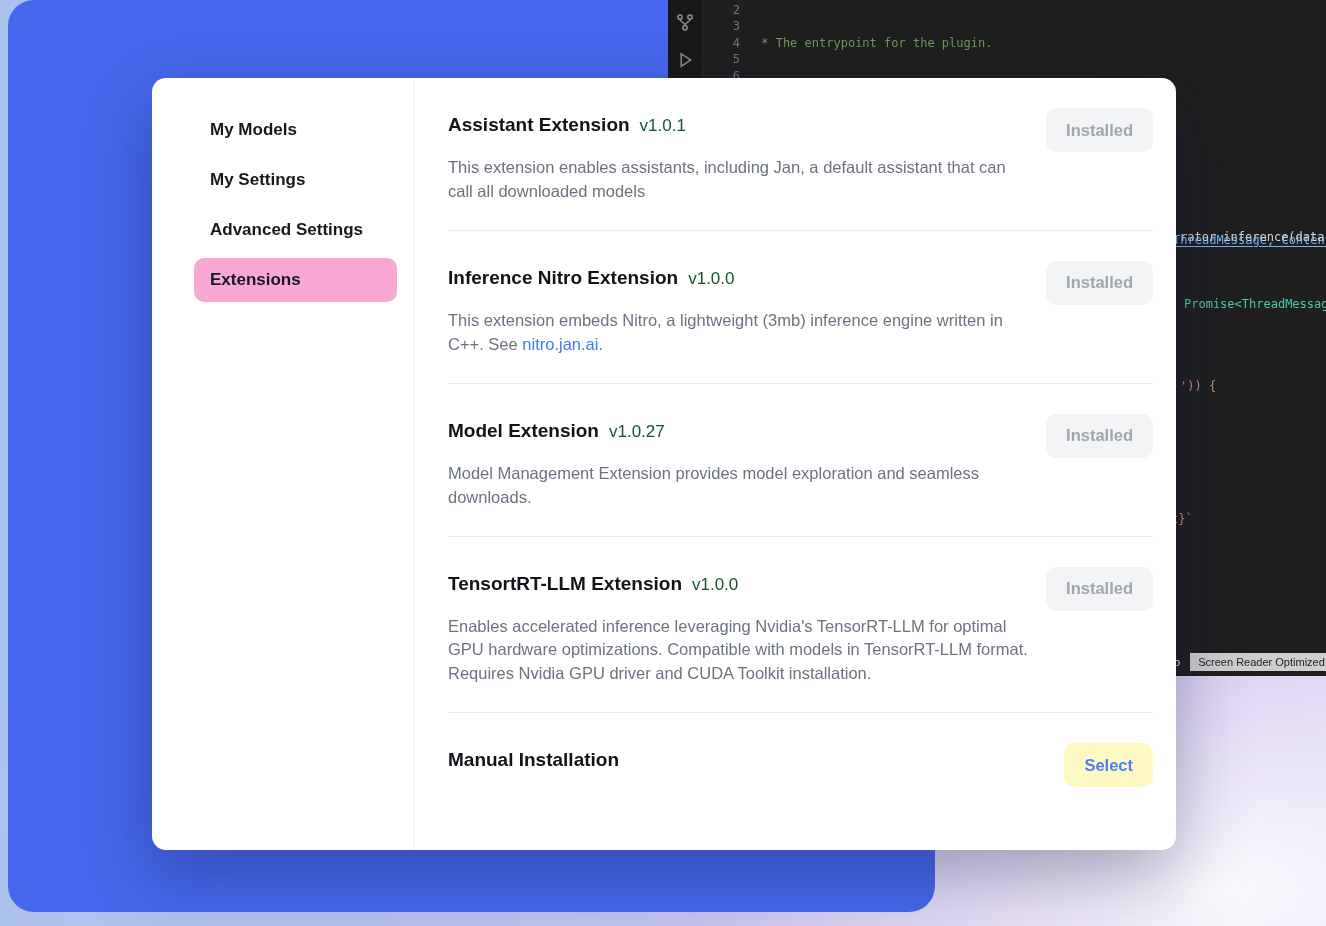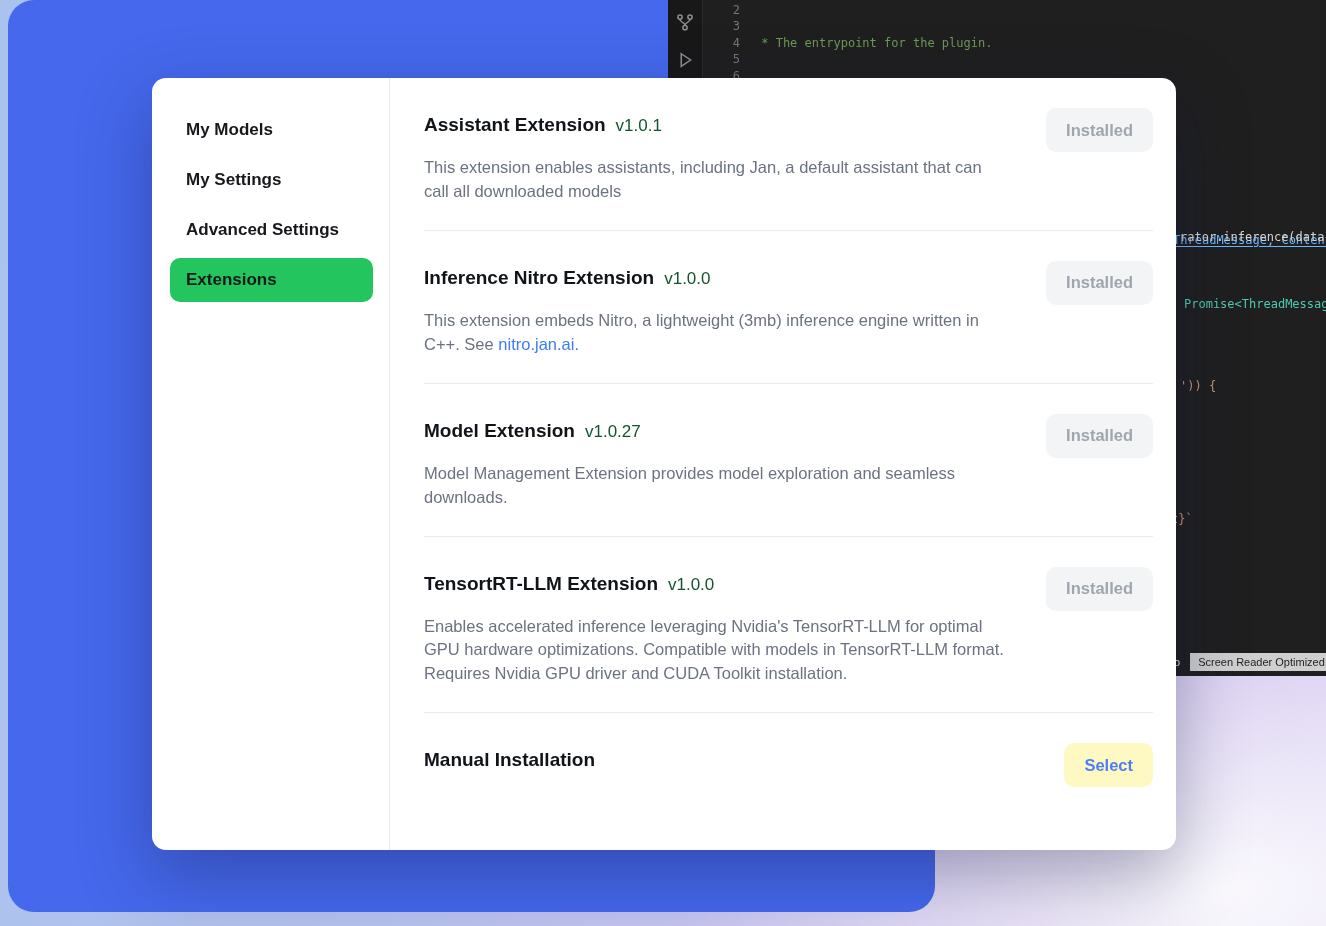--- a/index.html
+++ b/index.html
@@ -28,24 +28,24 @@
   .code-white{color:#d4d4d4;}
   .code-teal{color:#4ec9b0;}
   .code-orange{color:#ce9178;}
   .statusbar{position:absolute;left:500px;top:650px;height:24px;display:flex;align-items:center;gap:10px;}
   .status-left{color:#e6e6e6;font-size:11px;}
   .status-chip{background:#cfcfcf;color:#1e1e1e;font-size:11px;padding:3px 8px;white-space:nowrap;}
 
   
   .modal{position:absolute;left:152px;top:78px;width:1024px;height:772px;background:#fff;
          border-radius:14px;box-shadow:0 25px 70px rgba(20,25,70,.35);display:flex;overflow:hidden;}
-  .sidebar{width:238px;flex:none;border-right:1px solid #ececee;padding:30px 16px 0 18px;box-sizing:border-box;}
+  .sidebar{width:238px;flex:none;border-right:1px solid #ececee;padding:30px 16px 0 18px;box-sizing:border-box;margin-left:24px;}
   .side-item{height:44px;display:flex;align-items:center;padding:0 16px;border-radius:10px;
              font-size:17px;font-weight:600;color:#17181c;margin-bottom:6px;cursor:pointer;}
-  .side-item.active{background:#22c55e;}
+  .side-item.active{background:#f9a8d4;}
 
   .content{flex:1;padding:30px 23px 0 34px;box-sizing:border-box;}
   .sec-head{display:flex;justify-content:space-between;align-items:flex-start;}
   .sec-titlewrap{display:flex;align-items:baseline;gap:10px;padding-top:6px;}
   .sec-title{font-size:19px;font-weight:700;color:#101418;}
   .sec-version{font-size:17px;font-weight:400;color:#14532d;}
   .btn{height:44px;border:none;border-radius:10px;padding:0 20px;font-size:16.5px;font-weight:600;
        font-family:inherit;cursor:pointer;text-align:right;}
   .btn.installed{background:#f3f4f6;color:#a0a6af;}
   .btn.select{background:#fef9c3;color:#4c7ef8;font-weight:700;margin-left:21px;}

